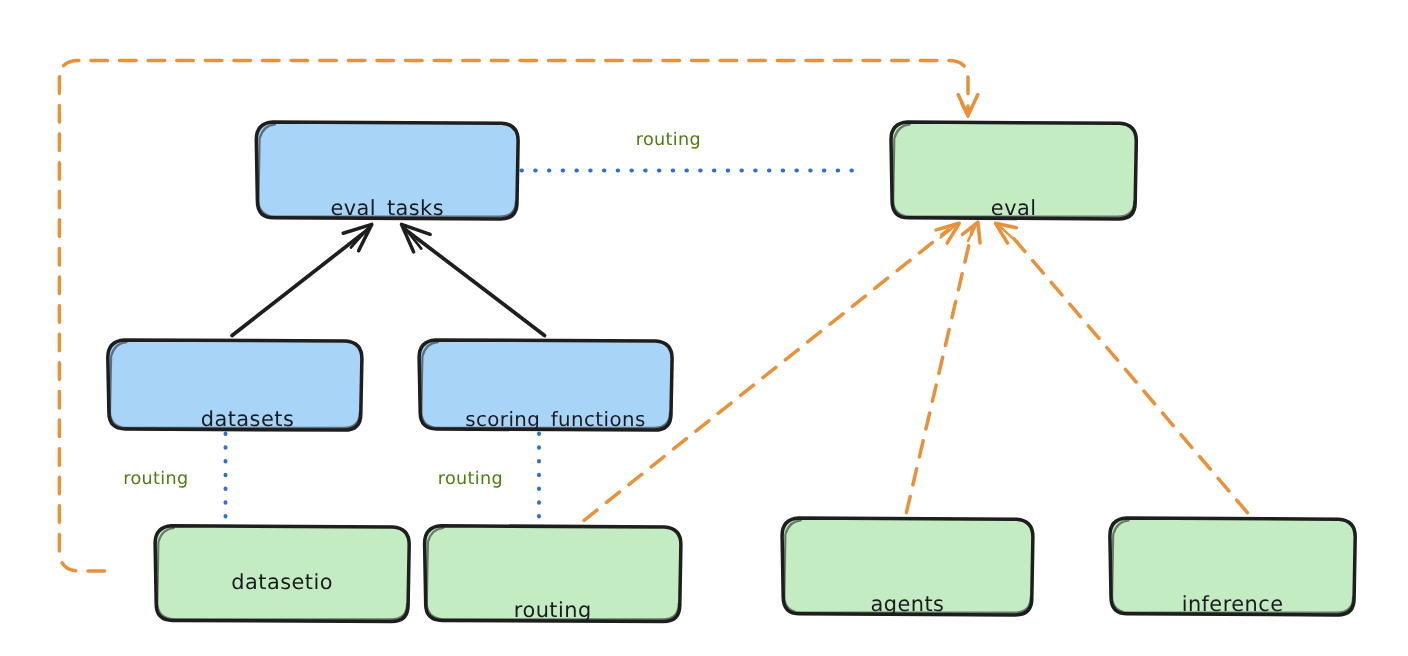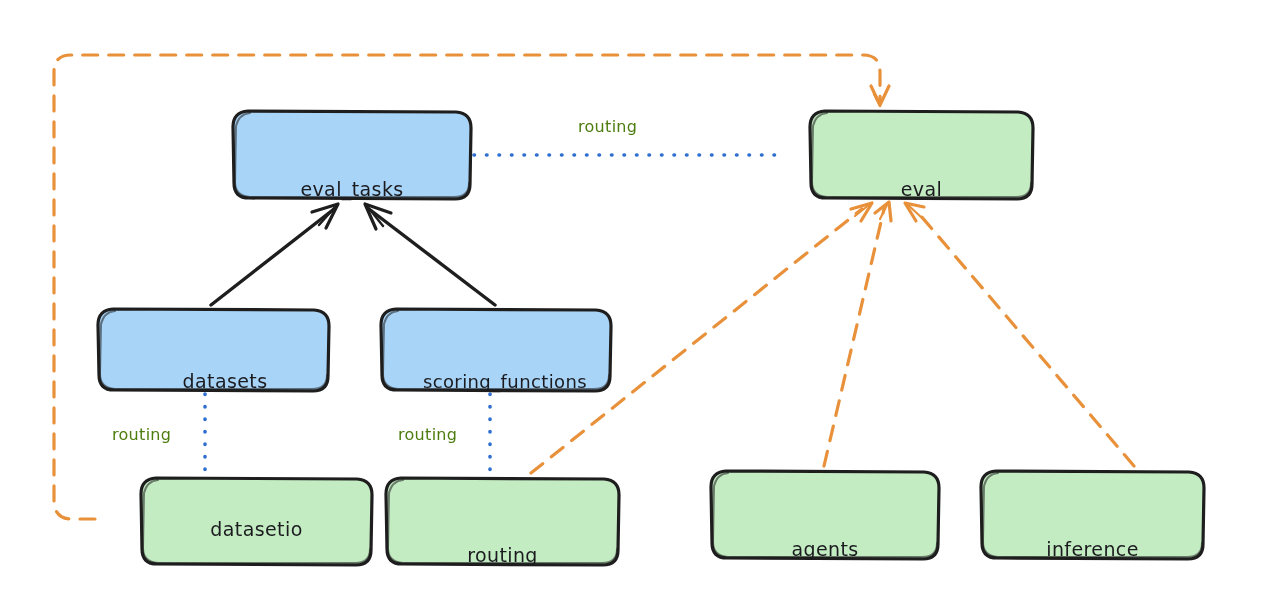--- a/index.html
+++ b/index.html
@@ -173,21 +173,21 @@
 
   <div class="node" style="left:710px; top:470px; width:230px; height:90px;">
     <svg class="node-shape" width="242" height="102" viewBox="0 0 242 102">
       <path d="M 22 7 L 220 8 Q 235 9 235 24 L 234 80 Q 234 95 219 95 L 23 94
                Q 8 94 8 79 L 7 23 Q 7 8 22 7 Z" fill="#c4ecc3" stroke="#1e1e1e" stroke-width="3.2" stroke-linejoin="round"></path>
       <path d="M 24 9 Q 13 10 10 22 L 9 78 Q 9 92 24 93 L 218 93 Q 233 93 233 79" fill="none" stroke="#1e1e1e" stroke-width="2" stroke-linecap="round" opacity="0.55"></path>
     </svg>
     <span class="node-label">agents</span>
   </div>
 
-  <div class="node" style="left:980px; top:470px; width:225px; height:90px;">
+  <div class="node" style="left:1008px; top:470px; width:225px; height:90px;">
     <svg class="node-shape" width="237" height="102" viewBox="0 0 237 102">
       <path d="M 22 7 L 215 8 Q 230 9 230 24 L 229 80 Q 229 95 214 95 L 23 94
                Q 8 94 8 79 L 7 23 Q 7 8 22 7 Z" fill="#c4ecc3" stroke="#1e1e1e" stroke-width="3.2" stroke-linejoin="round"></path>
       <path d="M 24 9 Q 13 10 10 22 L 9 78 Q 9 92 24 93 L 213 93 Q 228 93 228 79" fill="none" stroke="#1e1e1e" stroke-width="2" stroke-linecap="round" opacity="0.55"></path>
     </svg>
     <span class="node-label">inference</span>
   </div>
 
   <span class="edge-label" style="left:578px; top:117px;">routing</span>
 

